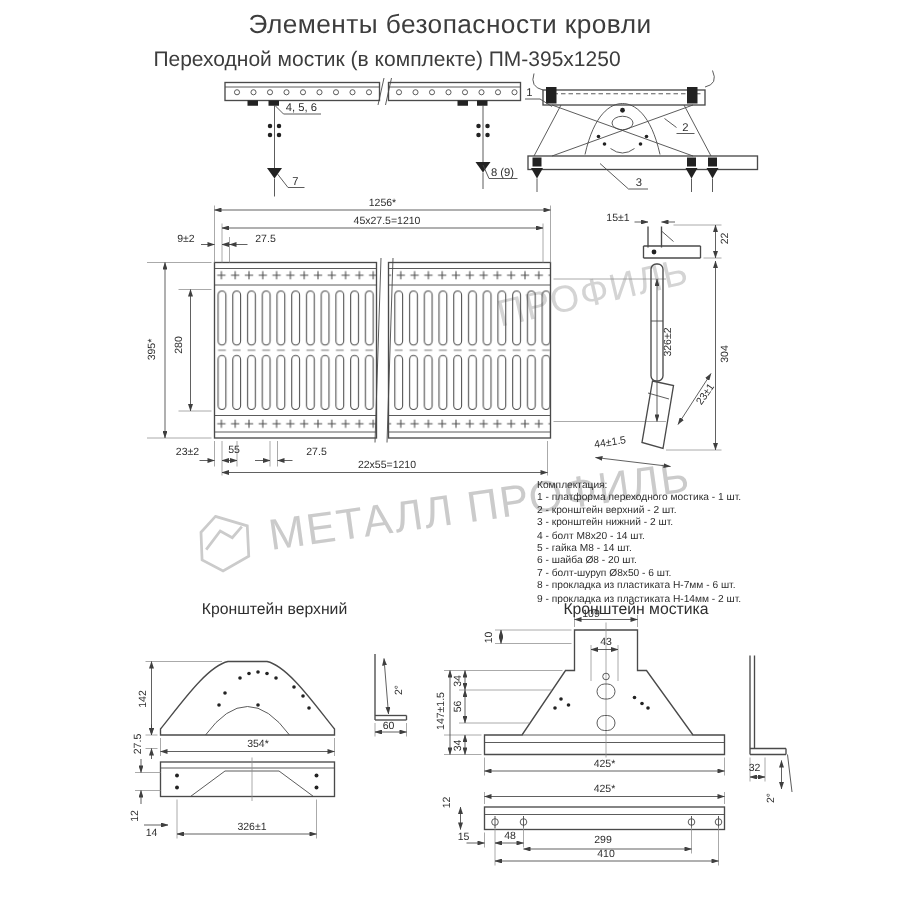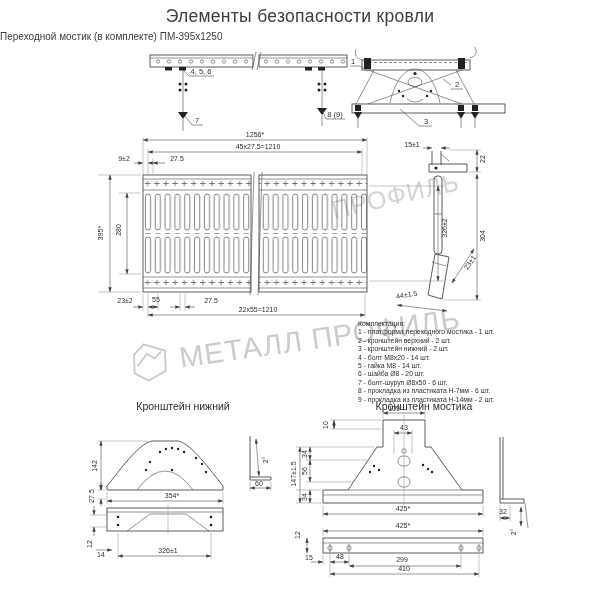--- a/index.html
+++ b/index.html
@@ -1,21 +1,21 @@
 <!DOCTYPE html>
 <html><head>
 <meta charset="utf-8">
 <style>
   html,body{margin:0;padding:0;background:#fff;}
   .canvas{position:relative;width:600px;height:600px;background:#ffffff;overflow:hidden;
           font-family:"Liberation Sans",sans-serif;color:#333;}
   .pagetitle{position:absolute;top:6px;left:0;width:600px;text-align:center;
              font-size:17.5px;color:#3d3d3d;letter-spacing:.3px;}
-  .pagesub{position:absolute;top:31px;left:0;width:516px;text-align:left;
-           font-size:10px;color:#3d3d3d;}
+  .pagesub{position:absolute;top:31px;left:0;width:516px;text-align:center;
+           font-size:14px;color:#3d3d3d;}
   .sectitle{position:absolute;font-size:10.5px;color:#2e2e2e;text-align:center;}
   .kit{position:absolute;left:358px;top:320px;width:220px;font-size:6.8px;
        line-height:8.4px;color:#2e2e2e;}
   .wm-row{position:absolute;left:128px;top:342px;height:46px;display:flex;align-items:center;
           gap:8px;transform:rotate(-8deg);transform-origin:0 50%;pointer-events:none;}
   .wm-text{font-size:29px;letter-spacing:1px;color:#cbcbcb;white-space:nowrap;}
   .wm-frag{position:absolute;left:332px;top:196px;font-size:25px;letter-spacing:1px;
            color:#d4d4d4;transform:rotate(-13deg);transform-origin:0 50%;pointer-events:none;}
   svg.draw{position:absolute;left:0;top:0;}
   .ol{fill:none;stroke:#4a4a4a;stroke-width:.9;}
@@ -416,15 +416,15 @@
     <div>2 - кронштейн верхний - 2 шт.</div>
     <div>3 - кронштейн нижний - 2 шт.</div>
     <div>4 - болт М8x20 - 14 шт.</div>
     <div>5 - гайка М8 - 14 шт.</div>
     <div>6 - шайба Ø8 - 20 шт.</div>
     <div>7 - болт-шуруп Ø8x50 - 6 шт.</div>
     <div>8 - прокладка из пластиката Н-7мм - 6 шт.</div>
     <div>9 - прокладка из пластиката Н-14мм - 2 шт.</div>
   </div>
 
-  <div class="sectitle" style="left:118px;top:400px;width:130px;">Кронштейн нижний</div>
+  <div class="sectitle" style="left:118px;top:400px;width:130px;">Кронштейн верхний</div>
   <div class="sectitle" style="left:354px;top:400px;width:140px;">Кронштейн мостика</div>
 </div>
 
 </body></html>

